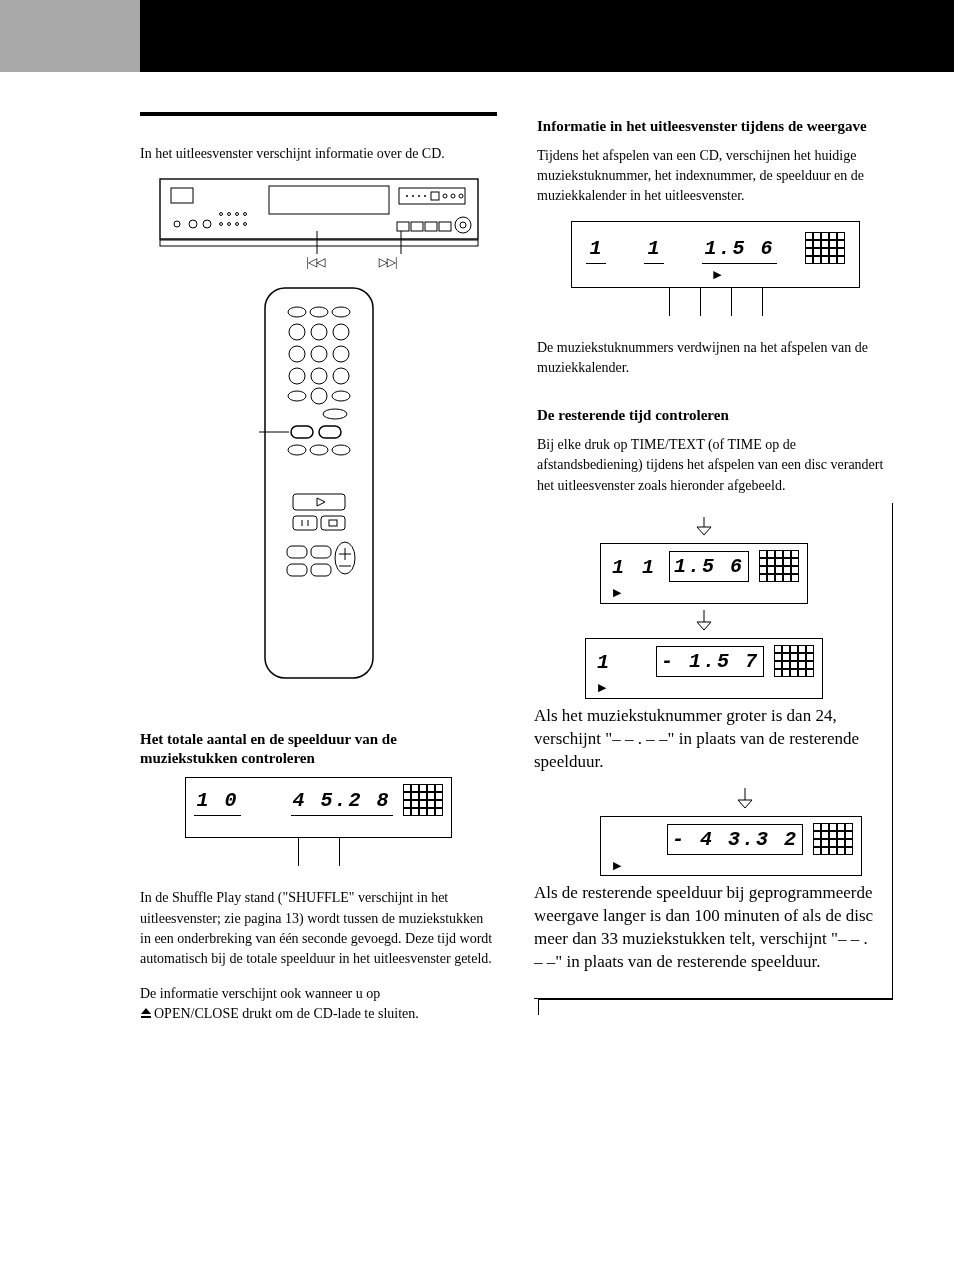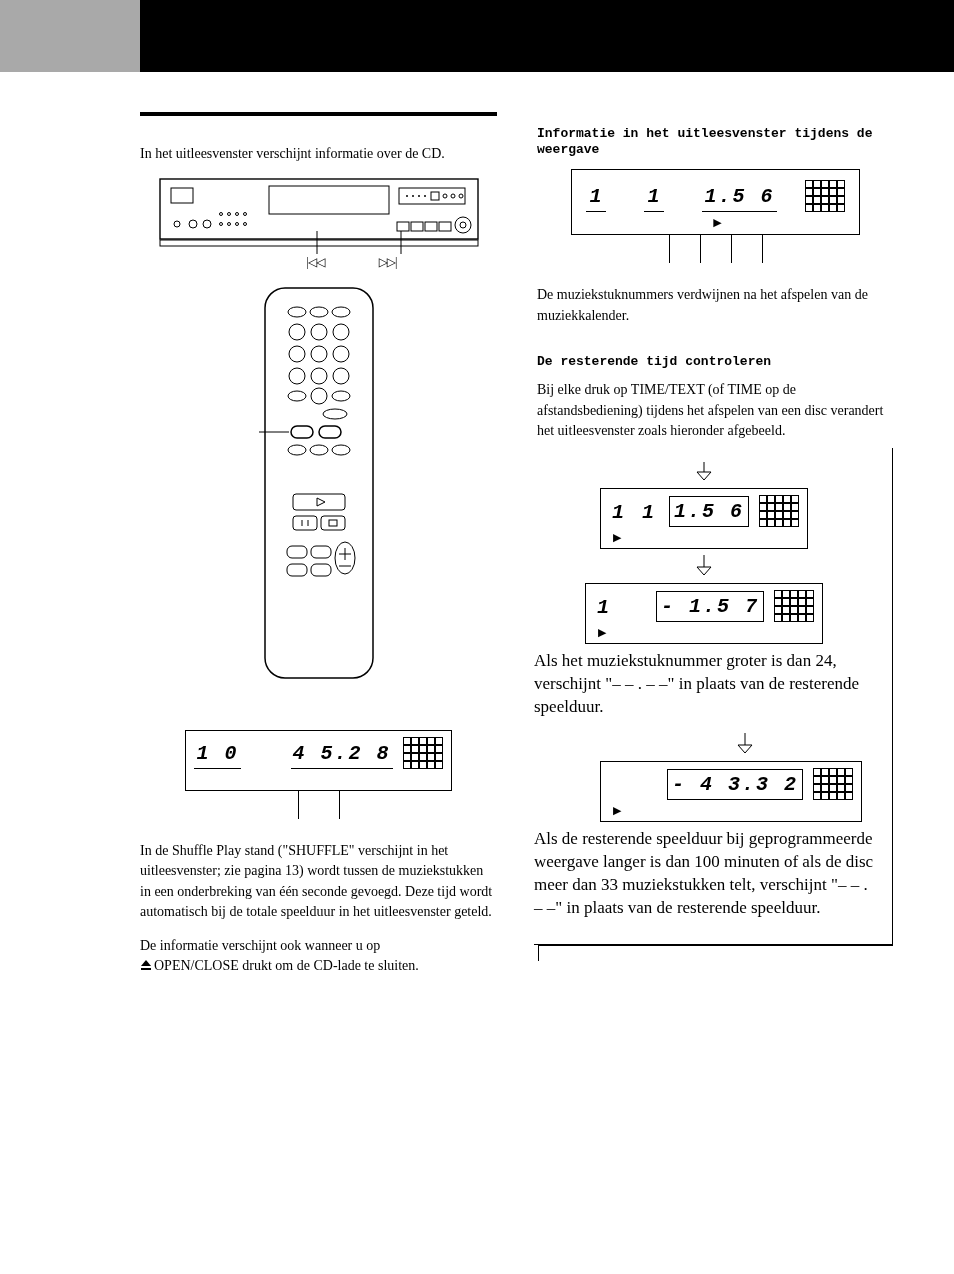--- a/index.html
+++ b/index.html
@@ -34,25 +34,25 @@
     flex: 1;
     font-size: 14px;
     line-height: 1.45;
   }
   .rule {
     height: 4px;
     background: #000;
     margin-bottom: 28px;
   }
   h2 {
-    font-family: Liberation Mono, monospace;
+    font-family: Liberation Serif, serif;
     font-weight: bold;
-    font-size: 13px;
+    font-size: 15px;
     line-height: 1.25;
-    margin: 14px 0 10px 0;
+    margin: 5px 0 10px 0;
   }
   p { margin: 0 0 14px 0; }
   .note {
     font-size: 17px;
     line-height: 1.35;
     margin: 6px 0 14px 0;
   }
   
   .device {
     margin: 4px auto 12px auto;
@@ -268,20 +268,21 @@
         <rect x="52" y="262" width="20" height="12" rx="5" fill="none" stroke="#000"></rect>
         <ellipse cx="86" cy="274" rx="10" ry="16" fill="none" stroke="#000"></ellipse>
         <line x1="80" y1="270" x2="92" y2="270" stroke="#000"></line>
           <line x1="86" y1="264" x2="86" y2="276" stroke="#000"></line>
         <line x1="80" y1="282" x2="92" y2="282" stroke="#000"></line>
         <rect x="28" y="280" width="20" height="12" rx="5" fill="none" stroke="#000"></rect>
         <rect x="52" y="280" width="20" height="12" rx="5" fill="none" stroke="#000"></rect>
       </svg>
     </div>
 
+    <h2>Het totale aantal en de speelduur van de muziekstukken controleren</h2>
 
     <div class="lcd-wrap">
       <div class="lcd">
         <div class="lcd-row">
           <span class="seg">1 0</span>
           <span style="width:30px"></span>
           <span class="seg">4 5.2 8</span>
           <div class="calgrid">
             <div></div>
               <div></div>
@@ -316,20 +317,21 @@
     <p>In de Shuffle Play stand ("SHUFFLE" verschijnt in het uitleesvenster; zie pagina 13) wordt tussen de muziekstukken in een onderbreking van één seconde gevoegd. Deze tijd wordt automatisch bij de totale speelduur in het uitleesvenster geteld.</p>
     <p>
       <span>De informatie verschijnt ook wanneer u op</span><br>
       <span class="eject-sym"></span><span>OPEN/CLOSE drukt om de CD-lade te sluiten.</span>
     </p>
   </div>
 
   <div class="col">
 
     <h2>Informatie in het uitleesvenster tijdens de weergave</h2>
+    <p>Tijdens het afspelen van een CD, verschijnen het huidige muziekstuknummer, het indexnummer, de speelduur en de muziekkalender in het uitleesvenster.</p>
 
     <div class="lcd-wrap">
       <div class="lcd" style="padding:10px 14px 4px 14px;">
         <div class="lcd-row">
           <span class="seg">1</span>
           <span style="width:18px"></span>
           <span class="seg">1</span>
           <span style="width:18px"></span>
           <span class="seg">1.5 6</span>
           <span style="width:8px"></span>

